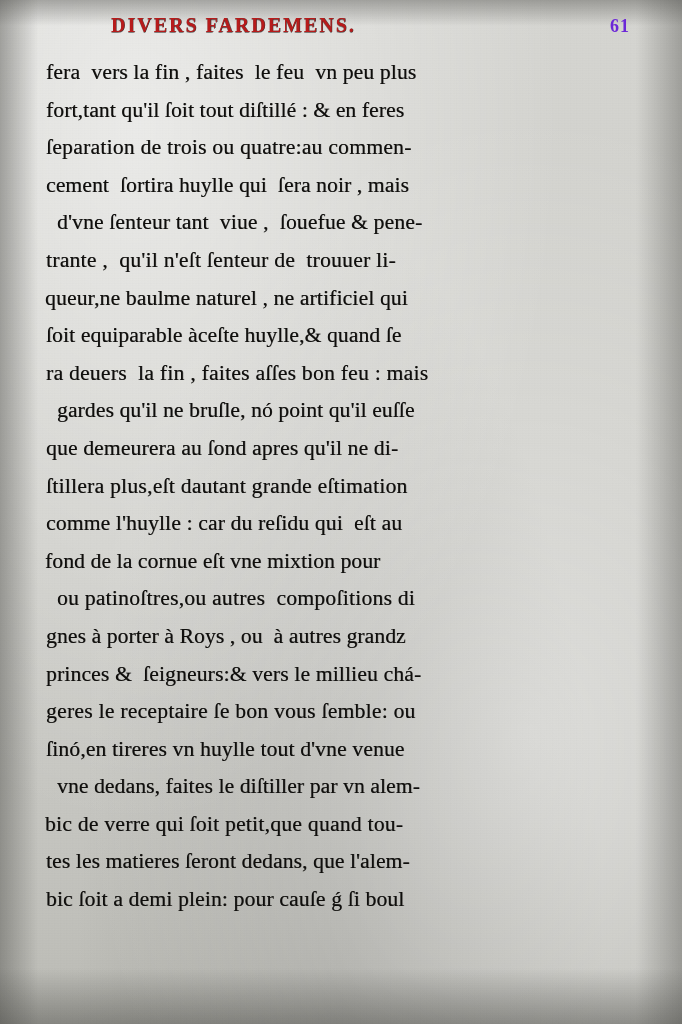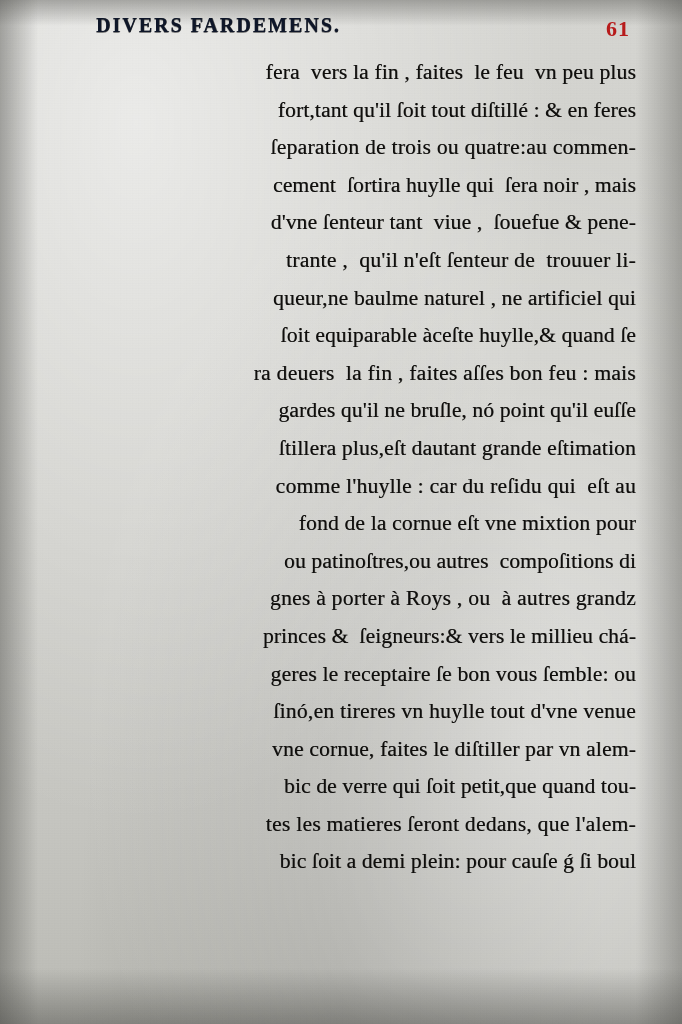--- a/index.html
+++ b/index.html
@@ -58,53 +58,52 @@
     width: 590px;
   }
 
   .header {
     position: relative;
     height: 34px;
     margin-bottom: 6px;
   }
   .running-title {
     position: absolute;
-    left: 50px;
+    left: 65px;
     top: 0;
     font-family: "Liberation Serif", serif;
     font-weight: bold;
     font-size: 20px;
     letter-spacing: 2.0px;
-    color: #0f172a;
+    color: #b91c1c;
     text-shadow: 0.6px 0 0 rgba(0,0,0,0.65), 0 0.5px 0 rgba(0,0,0,0.45);
   }
   .folio {
     position: absolute;
     right: 6px;
     top: 2px;
     font-family: "Liberation Serif", serif;
     font-weight: bold;
-    font-size: 22px;
-    color: #b91c1c;
+    font-size: 18px;
+    color: #6d28d9;
     letter-spacing: 1px;
   }
 
   .body-text {
     font-family: "Liberation Serif", serif;
     font-size: 21.6px;
     line-height: 37.6px;
     color: #100f0d;
     letter-spacing: 0.1px;
     text-shadow: 0.45px 0 0 rgba(10,10,8,0.55);
   }
   .body-text .ln {
     display: block;
     white-space: pre;
     transform-origin: left center;
-    text-align: right;
   }
   
   .body-text .ln:nth-child(odd)  { letter-spacing: 0.15px; }
   .body-text .ln:nth-child(3n)   { letter-spacing: 0.25px; }
   .body-text .ln:nth-child(5n)   { margin-left: 11px; }
   .body-text .ln:nth-child(7n)   { margin-left: -1px; }
 
   
   .grain {
     position: absolute;
@@ -137,29 +136,30 @@
       <span class="ln">fera  vers la fin , faites  le feu  vn peu plus</span>
       <span class="ln">fort,tant qu'il ſoit tout diſtillé : &amp; en feres</span>
       <span class="ln">ſeparation de trois ou quatre:au commen-</span>
       <span class="ln">cement  ſortira huylle qui  ſera noir , mais</span>
       <span class="ln">d'vne ſenteur tant  viue ,  ſouefue &amp; pene-</span>
       <span class="ln">trante ,  qu'il n'eſt ſenteur de  trouuer li-</span>
       <span class="ln">queur,ne baulme naturel , ne artificiel qui</span>
       <span class="ln">ſoit equiparable àceſte huylle,&amp; quand ſe</span>
       <span class="ln">ra deuers  la fin , faites aſſes bon feu : mais</span>
       <span class="ln">gardes qu'il ne bruſle, nó point qu'il euſſe</span>
+      <span class="ln">que demeurera au ſond apres qu'il ne di-</span>
       <span class="ln">ſtillera plus,eſt dautant grande eſtimation</span>
       <span class="ln">comme l'huylle : car du reſidu qui  eſt au</span>
       <span class="ln">fond de la cornue eſt vne mixtion pour</span>
       <span class="ln">ou patinoſtres,ou autres  compoſitions di</span>
       <span class="ln">gnes à porter à Roys , ou  à autres grandz</span>
       <span class="ln">princes &amp;  ſeigneurs:&amp; vers le millieu chá-</span>
       <span class="ln">geres le receptaire ſe bon vous ſemble: ou</span>
       <span class="ln">ſinó,en tireres vn huylle tout d'vne venue</span>
-      <span class="ln">vne cornue, faites le diſtiller par vn alem-</span>
+      <span class="ln">vne dedans, faites le diſtiller par vn alem-</span>
       <span class="ln">bic de verre qui ſoit petit,que quand tou-</span>
       <span class="ln">tes les matieres ſeront dedans, que l'alem-</span>
       <span class="ln">bic ſoit a demi plein: pour cauſe ǵ ſi boul</span>
 
     </div>
   </div>
 
   <div class="grain"></div>
 </div>
 

